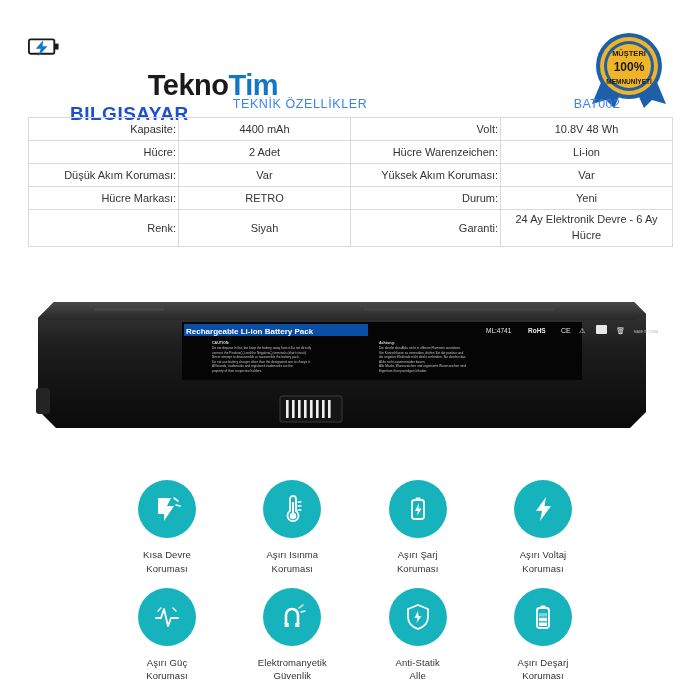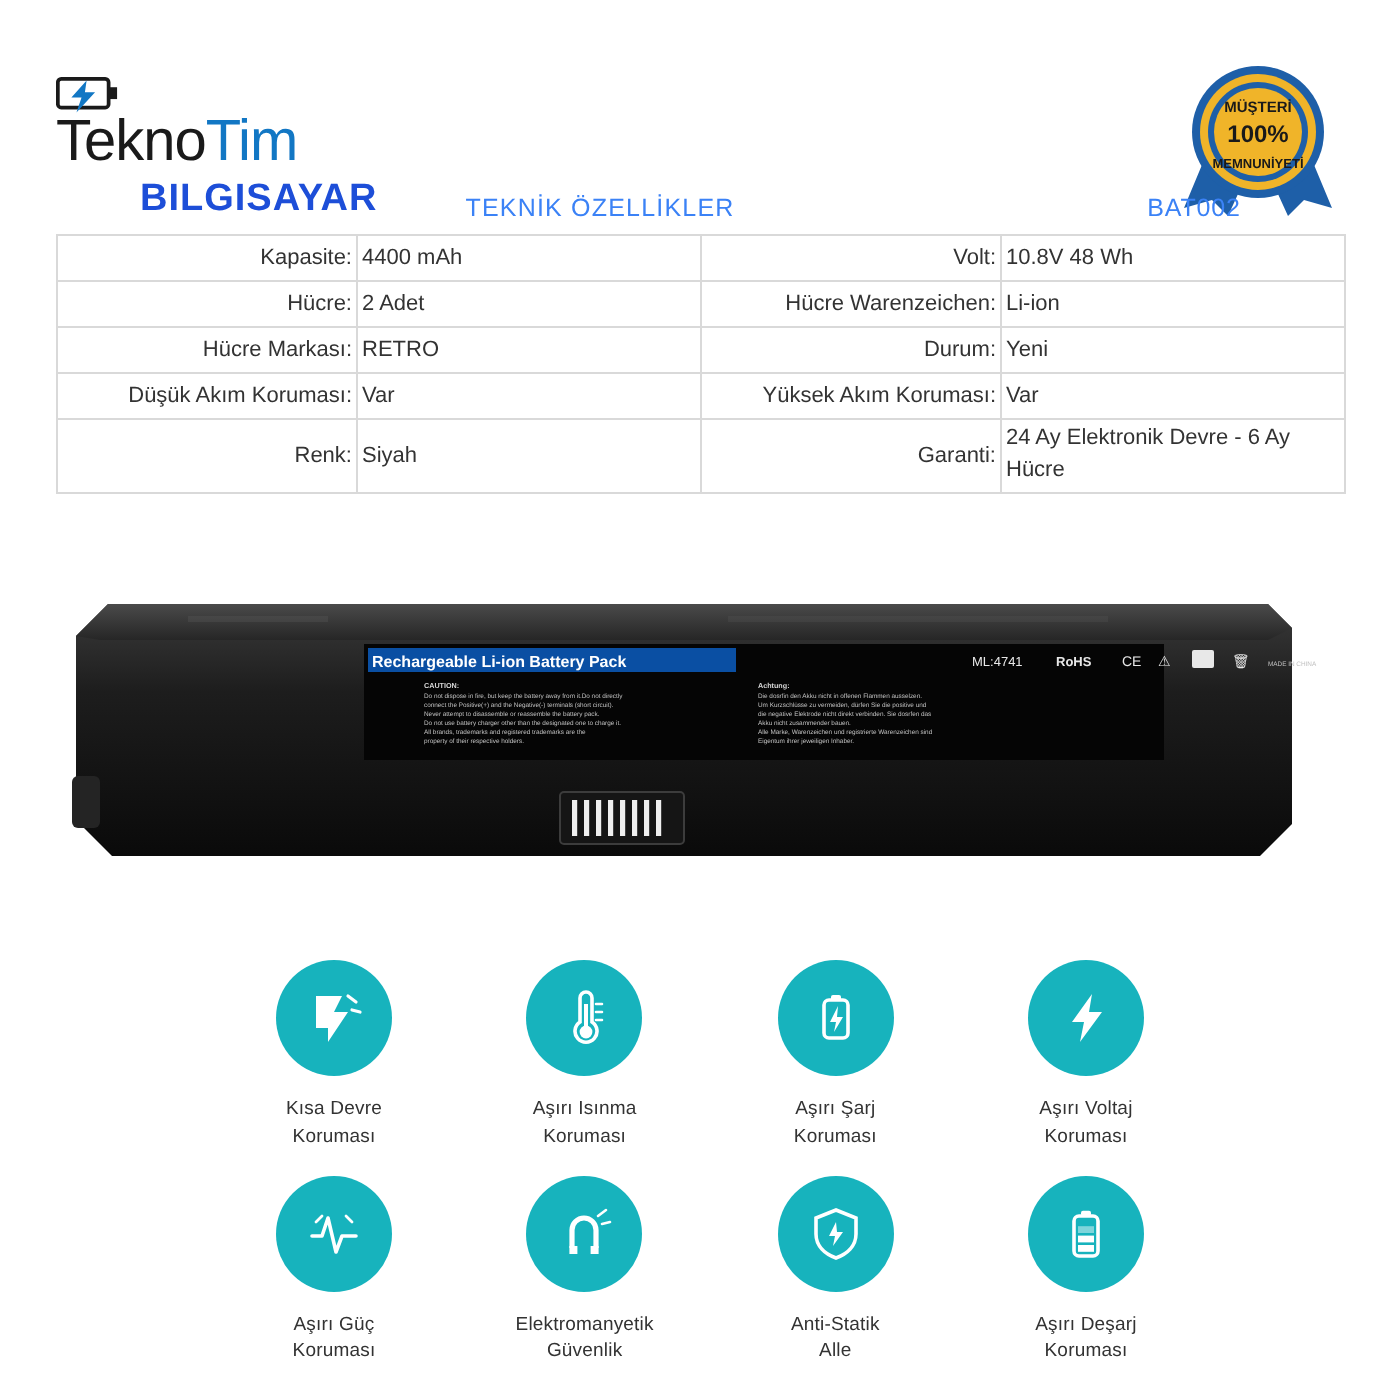--- a/index.html
+++ b/index.html
@@ -28,25 +28,26 @@
     left: 0; top: 6px;
     width: 250px;
   }
   .logo-mark {
     display: block;
     width: 34px; height: 22px;
     margin-bottom: -2px;
   }
   .logo-text {
     font-size: 29px;
-    font-weight: normal;
+    font-weight: bold;
     letter-spacing: -0.5px;
     line-height: 1;
     color: #1a1a1a;
-    margin-top: 1px;
+    margin-top: 15px;
+    text-align: right;
   }
   .logo-text .blue { color: #1277c4; }
   .logo-sub {
     font-size: 19px;
     font-weight: bold;
     letter-spacing: 0.5px;
     color: #1d4ed8;
     line-height: 1;
     margin-top: 4px;
     margin-left: 42px;
@@ -94,20 +95,21 @@
     height: 23px;
     padding: 2px 2px;
     vertical-align: middle;
   }
   td.lbl {
     text-align: right;
     width: 150px;
     padding-right: 12px;
   }
   td.val {
+    text-align: center;
     width: 172px;
   }
   td.val.tall { line-height: 1.45; }
 
   
   .battery-wrap {
     position: absolute;
     left: 34px; top: 292px;
     width: 632px; height: 150px;
   }
@@ -190,30 +192,30 @@
         <td class="lbl">Volt:</td>
         <td class="val">10.8V 48 Wh</td>
       </tr>
       <tr>
         <td class="lbl">Hücre:</td>
         <td class="val">2 Adet</td>
         <td class="lbl">Hücre Warenzeichen:</td>
         <td class="val">Li-ion</td>
       </tr>
       <tr>
+        <td class="lbl">Düşük Akım Koruması:</td>
+        <td class="val">Var</td>
+        <td class="lbl">Yüksek Akım Koruması:</td>
+        <td class="val">Var</td>
+      </tr>
+      <tr>
         <td class="lbl">Hücre Markası:</td>
         <td class="val">RETRO</td>
         <td class="lbl">Durum:</td>
         <td class="val">Yeni</td>
-      </tr>
-      <tr>
-        <td class="lbl">Düşük Akım Koruması:</td>
-        <td class="val">Var</td>
-        <td class="lbl">Yüksek Akım Koruması:</td>
-        <td class="val">Var</td>
       </tr>
       <tr>
         <td class="lbl">Renk:</td>
         <td class="val">Siyah</td>
         <td class="lbl">Garanti:</td>
         <td class="val tall">24 Ay Elektronik Devre - 6 Ay Hücre</td>
       </tr>
     </tbody>
   </table>
 

